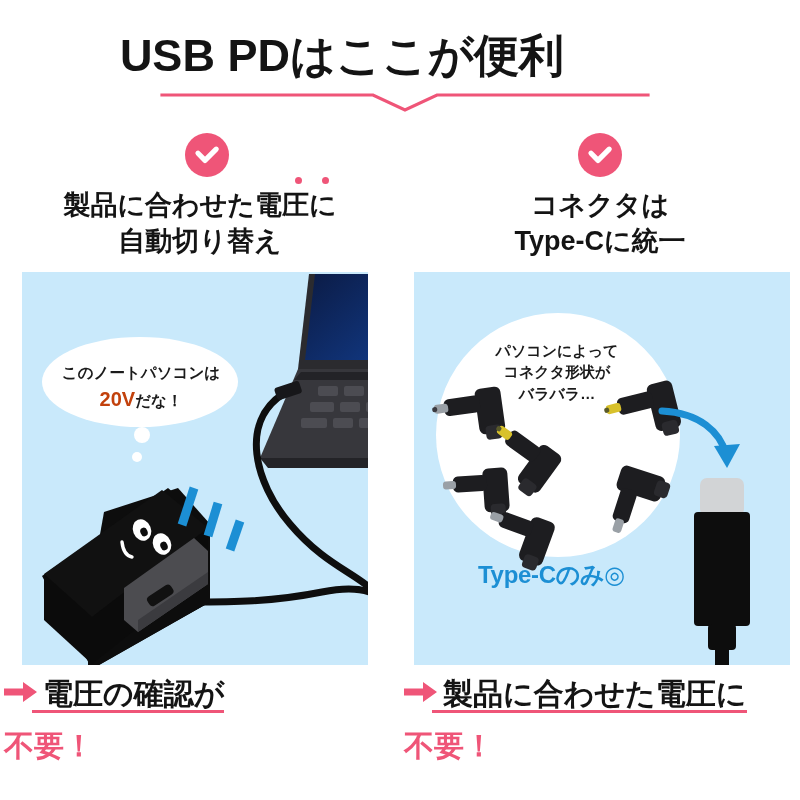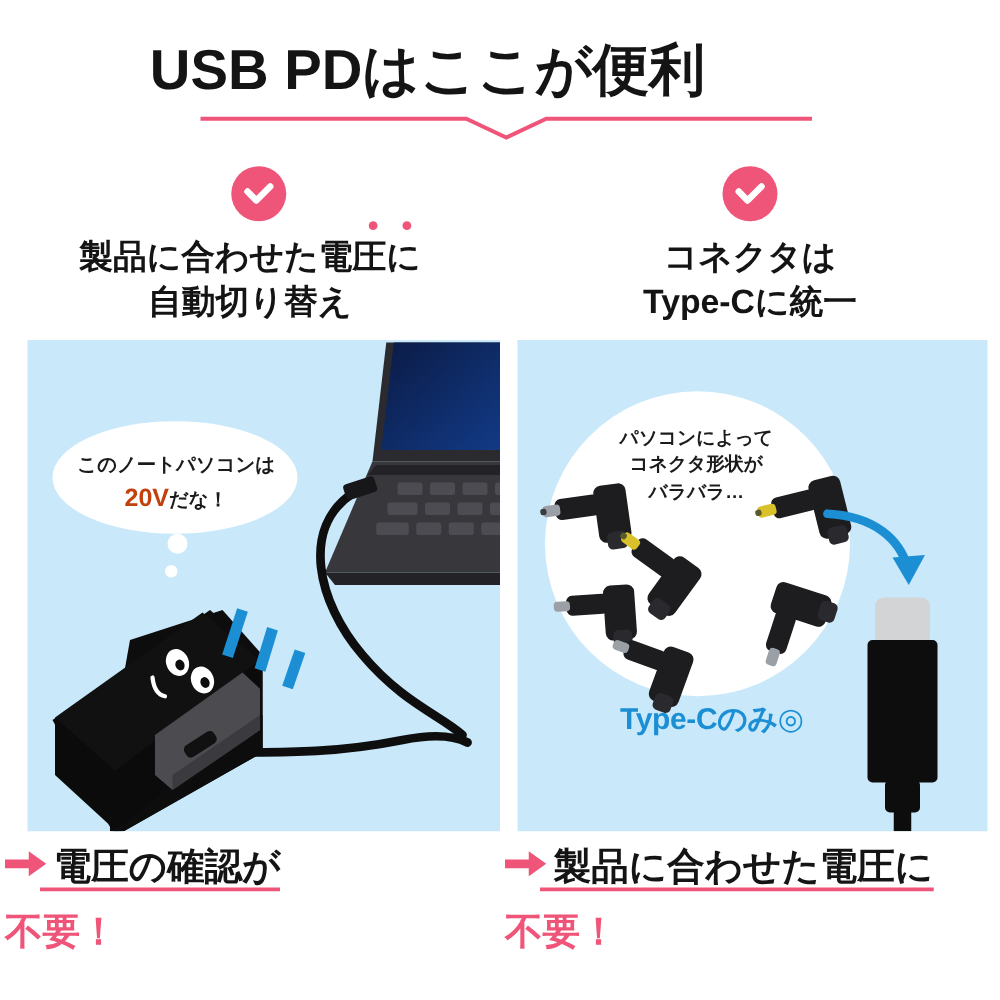--- a/index.html
+++ b/index.html
@@ -27,21 +27,21 @@
     position:absolute;text-align:center;color:#141414;
     font-size:27px;font-weight:bold;line-height:1.32;white-space:nowrap;
   }
   .dot{
     position:absolute;top:-11px;width:7px;height:7px;border-radius:50%;
     background:#EF5578;
   }
 
   
   .panel{position:absolute;top:272px;height:393px;background:#C9E9FB;overflow:hidden;}
-  #panel-left{left:22px;width:378px;text-decoration:underline;}
+  #panel-left{left:22px;width:346px;text-decoration:underline;}
   #panel-right{left:414px;width:376px;}
   .panel svg{position:absolute;left:0;top:0;}
 
   
   .bubble-text{
     position:absolute;text-align:center;color:#1b1b1b;
     font-size:15.5px;font-weight:bold;line-height:1.5;white-space:nowrap;
   }
   .bubble-text .blue{color:#c2410c;font-size:20px;}
   .circle-text{
@@ -255,21 +255,21 @@
         <rect x="301" y="374" width="14" height="22" fill="#0d0d0d"></rect>
       </g>
     </svg>
 
     <div class="circle-text" style="left:48px;top:53px;width:190px;margin-top:15px;">
       <div>パソコンによって</div>
       <div>コネクタ形状が</div>
       <div>バラバラ…</div>
     </div>
 
-    <div class="typec-only" style="left:82px;top:287px;">Type-Cのみ◎</div>
+    <div class="typec-only" style="left:64px;top:287px;">Type-Cのみ◎</div>
   </div>
 
   <div class="concl" id="concl-left">
     <div class="concl-row1">
       <span class="concl-arrow">
         <svg width="34" height="22" viewBox="0 0 34 22">
           <path d="M0 7.5 L19 7.5 L19 1 L33 11 L19 21 L19 14.5 L0 14.5 Z" fill="#EF5578"></path>
         </svg>
       </span><span>電圧の確認が</span>
       <span class="concl-underline"></span>

